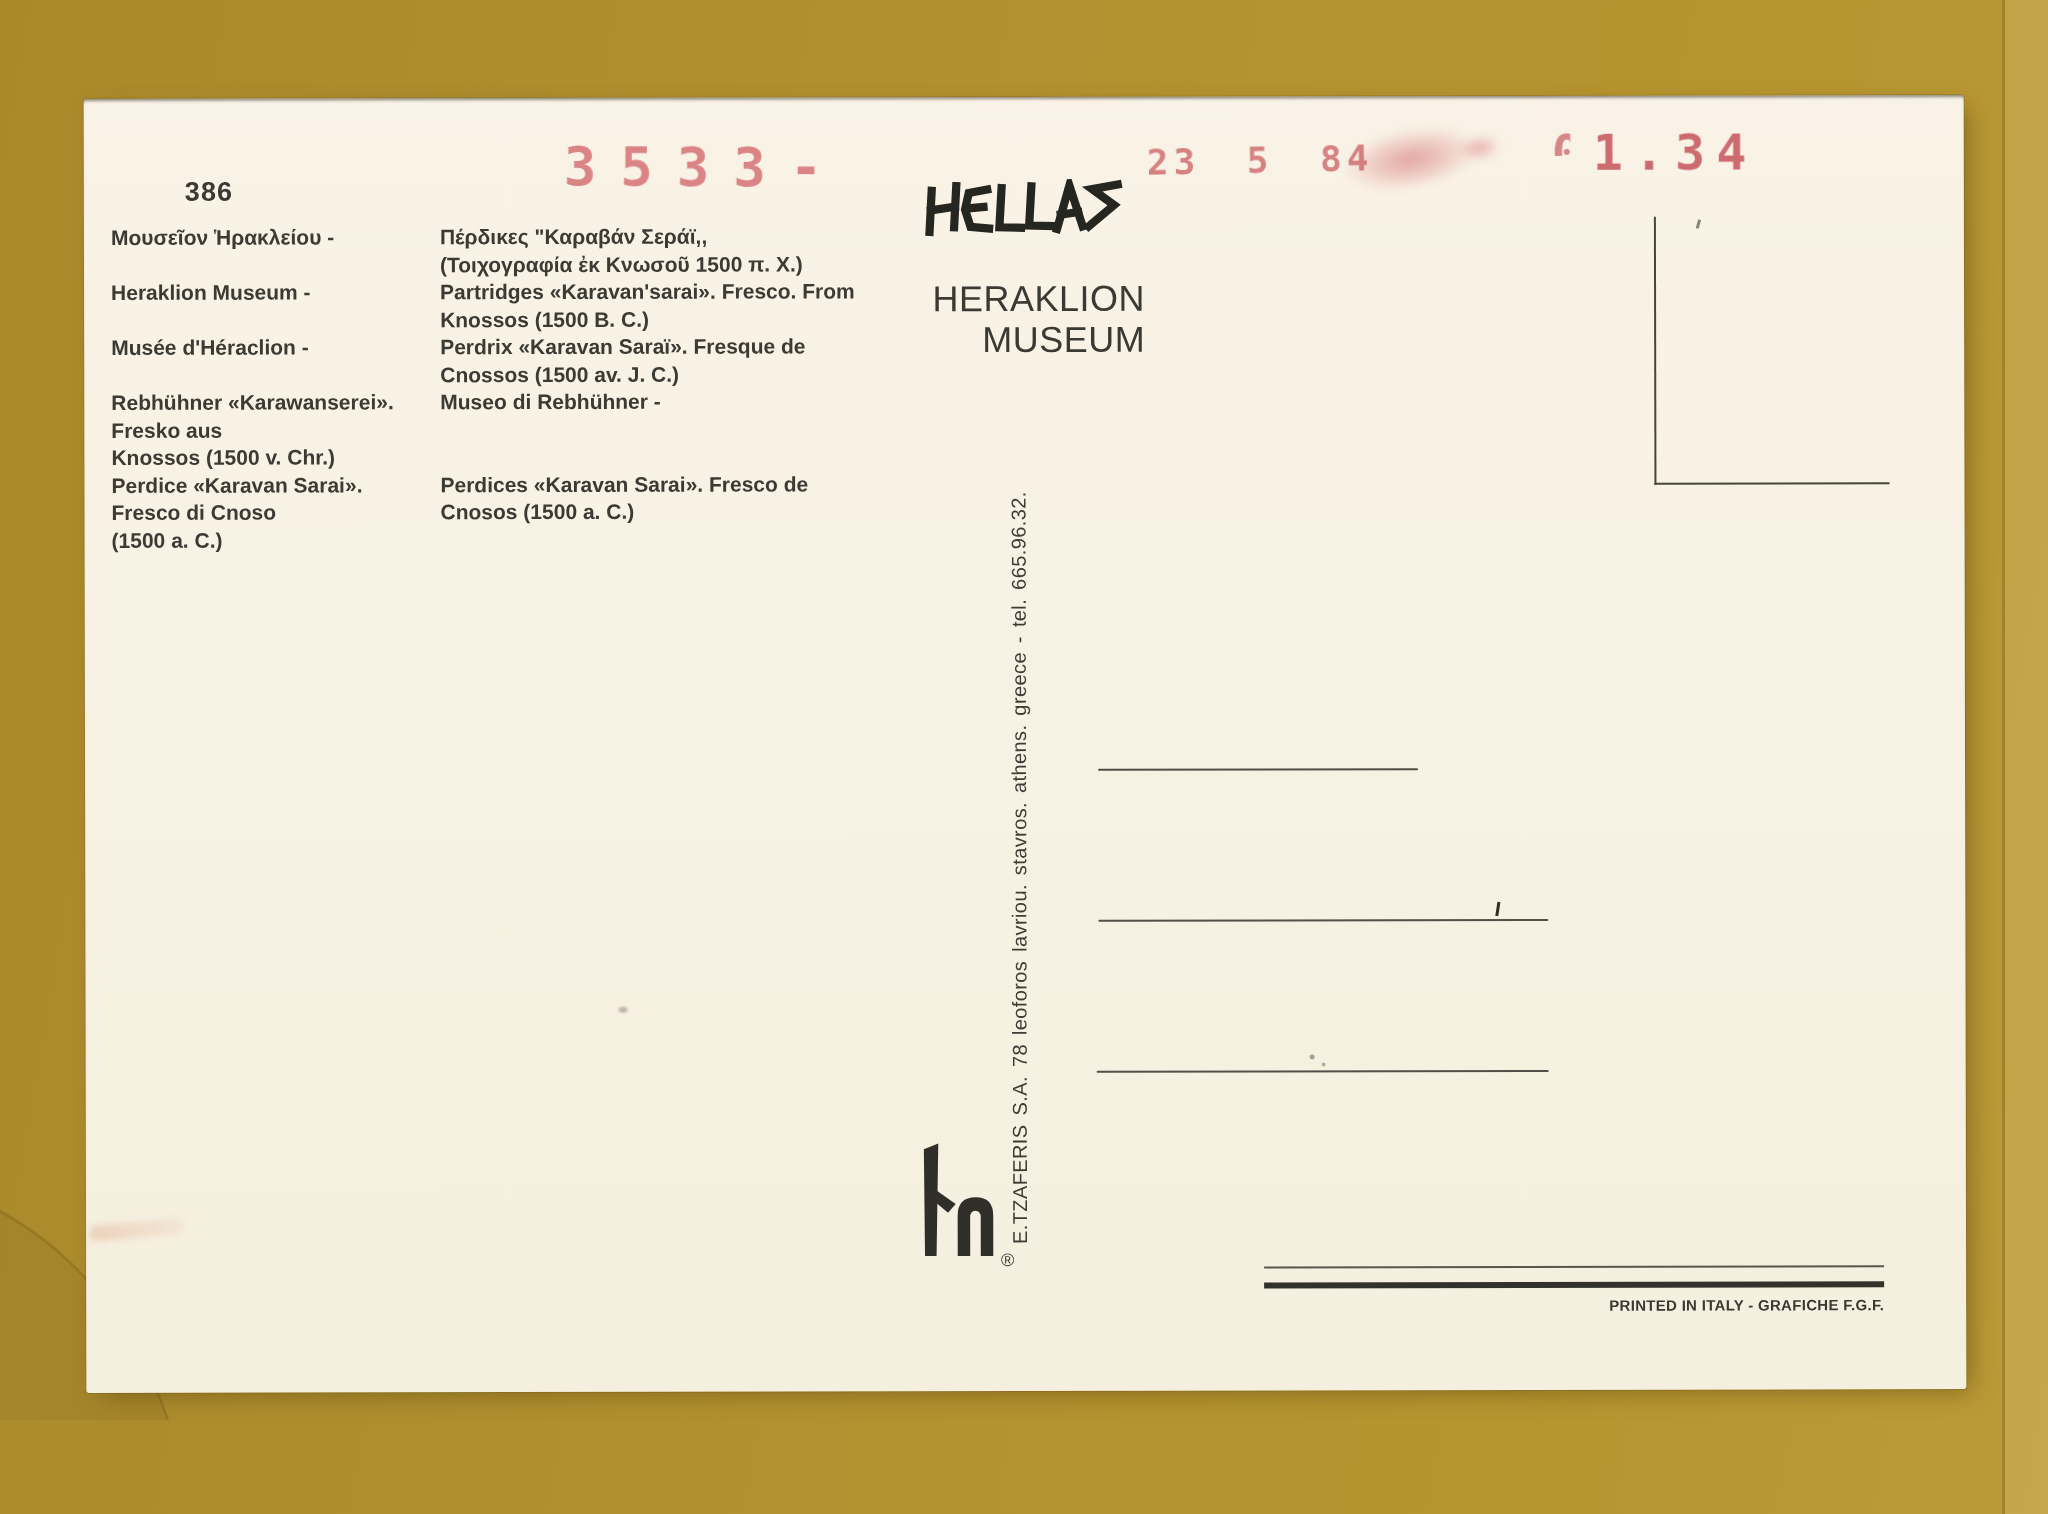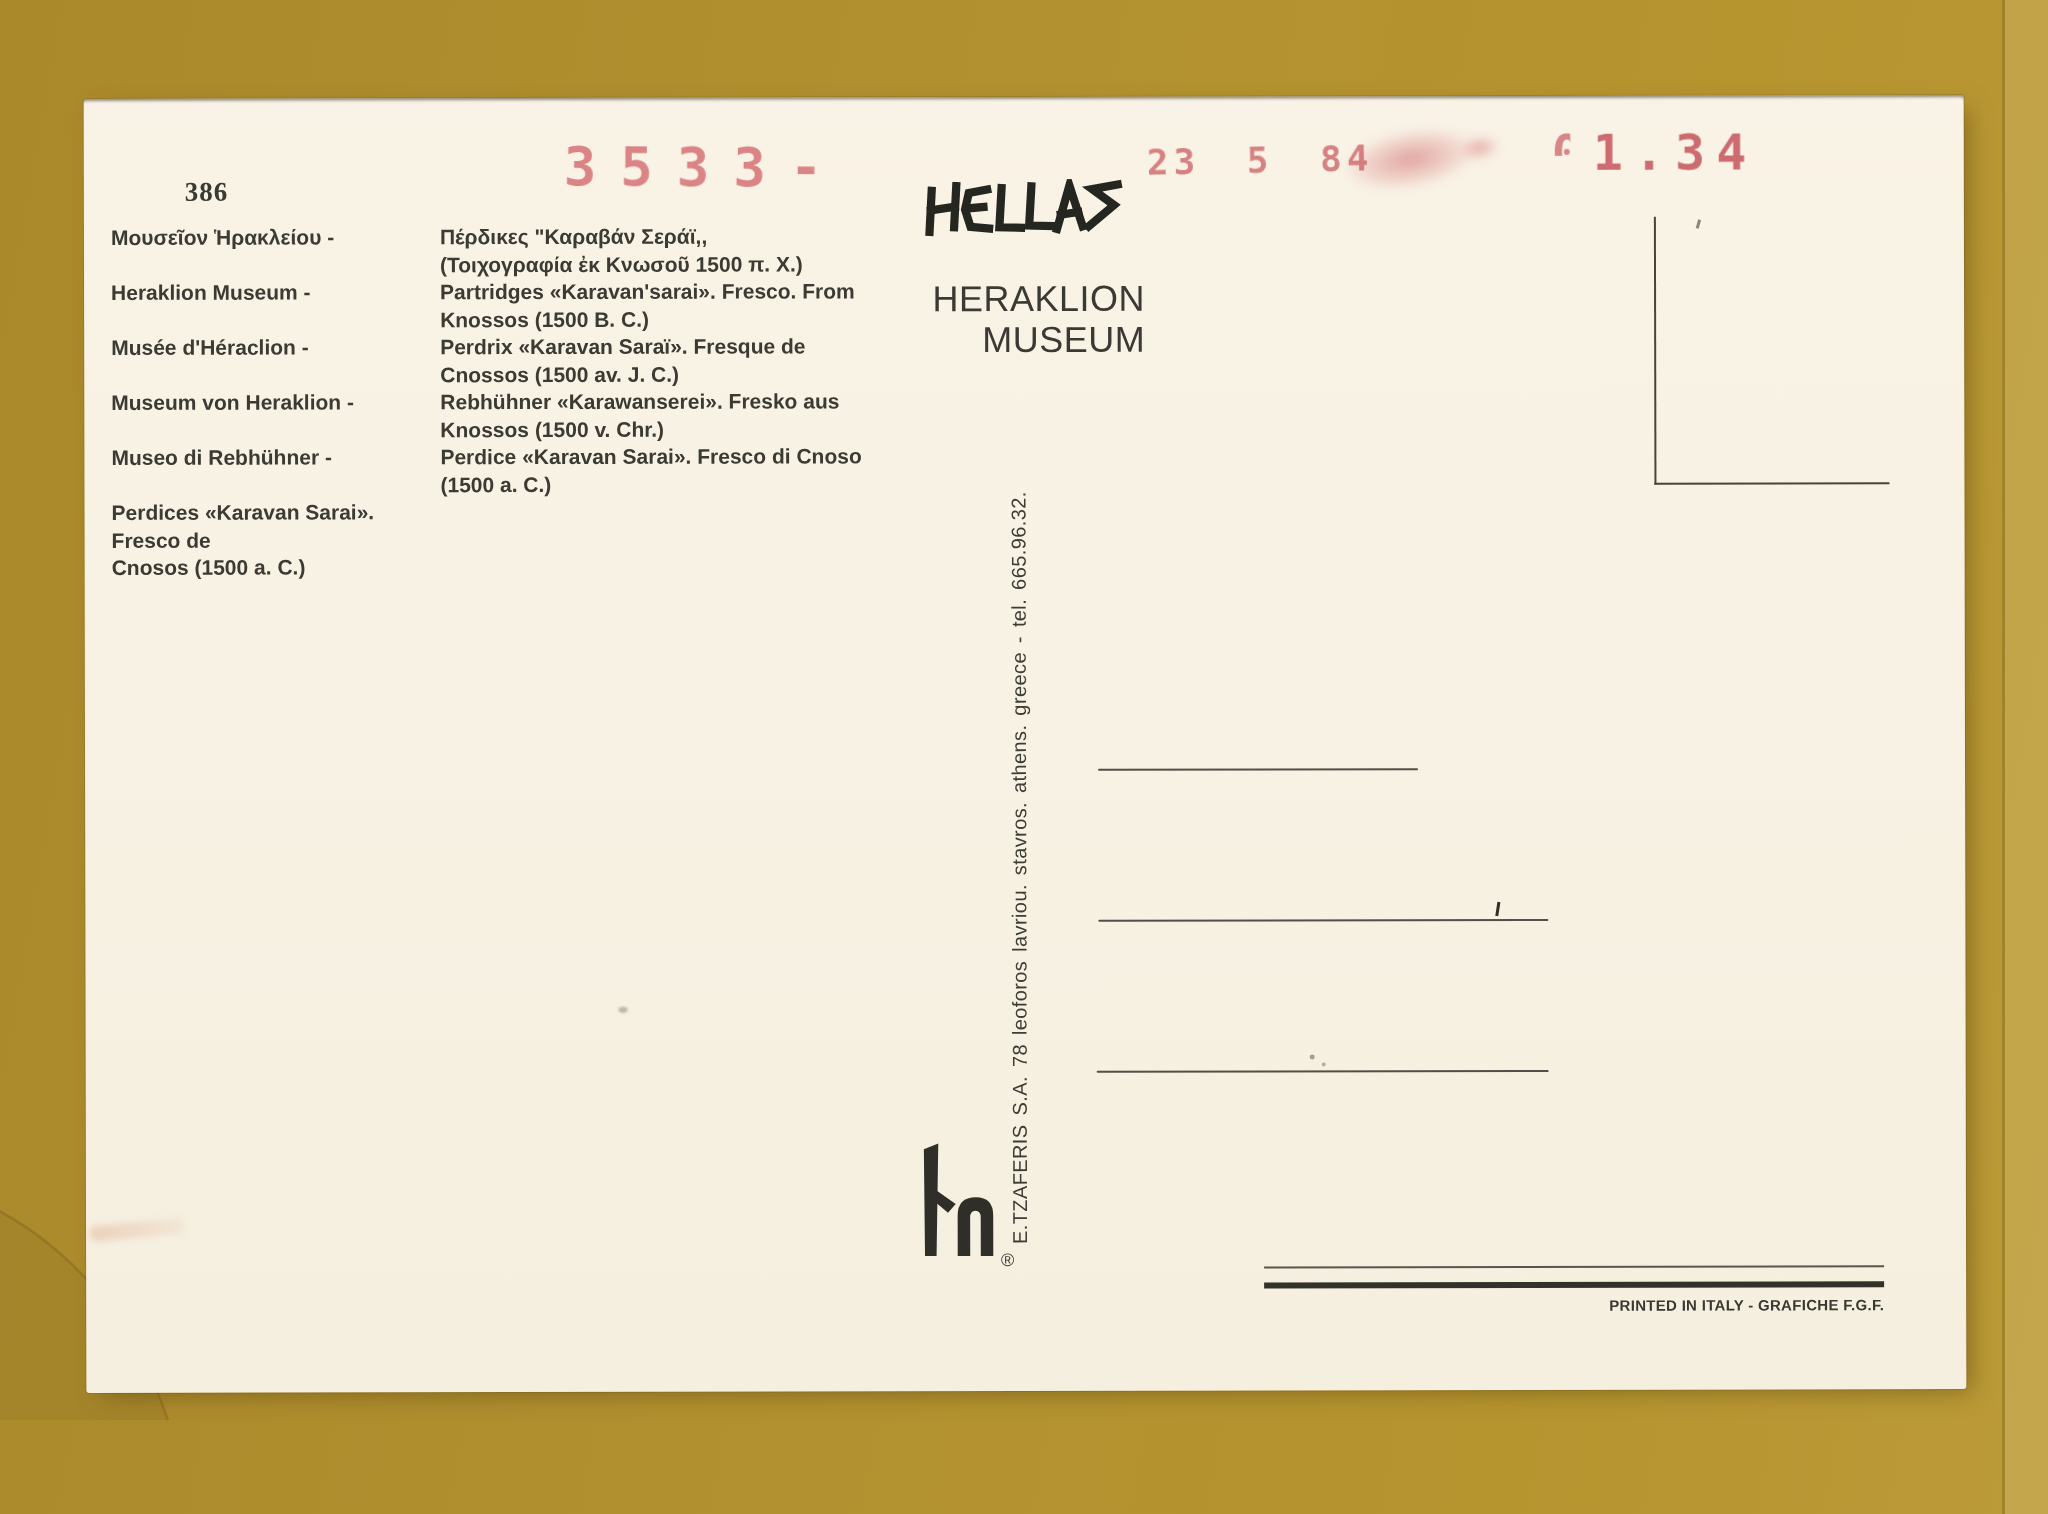--- a/index.html
+++ b/index.html
@@ -17,21 +17,21 @@
   .card{
     position:absolute;left:85px;top:97px;width:1880px;height:1294px;
     background:linear-gradient(180deg,#f9f2e6 0%,#f8f2e4 45%,#f5efdf 100%);
     border-radius:3px;
     box-shadow: inset 0 4px 3px -2px rgba(60,57,46,.55),
                 10px 8px 24px -6px rgba(85,64,12,.5),
                 0 0 0 1px rgba(110,92,36,.28);
     transform:rotate(-0.12deg);
   }
 
-  .card-number{position:absolute;left:101px;top:78px;font-size:27px;font-weight:700;color:#3a3933;letter-spacing:1px;font-family:Liberation Serif, serif;}
+  .card-number{position:absolute;left:101px;top:78px;font-size:27px;font-weight:700;color:#3a3933;letter-spacing:1px;}
 
   
   .captions{
     position:absolute;left:27px;top:125px;
     display:grid;grid-template-columns:315px 480px;column-gap:14px;
     font-size:21px;line-height:27.5px;font-weight:700;color:#3b3a33;
   }
   .cap-label{text-align:left;white-space:nowrap;}
   .cap-desc{white-space:pre-line;}
 
@@ -106,21 +106,20 @@
     <div class="captions">
       <div class="cap-label">Μουσεῖον Ἡρακλείου -</div>
       <div class="cap-desc">Πέρδικες "Καραβάν Σεράϊ,,
 (Τοιχογραφία ἐκ Κνωσοῦ 1500 π. Χ.)</div>
       <div class="cap-label">Heraklion Museum -</div>
       <div class="cap-desc">Partridges «Karavan'sarai». Fresco. From
 Knossos (1500 B. C.)</div>
       <div class="cap-label">Musée d'Héraclion -</div>
       <div class="cap-desc">Perdrix «Karavan Saraï». Fresque de
 Cnossos (1500 av. J. C.)</div>
-      <div class="cap-label">Museum von Heraklion -</div>
       <div class="cap-desc">Rebhühner «Karawanserei». Fresko aus
 Knossos (1500 v. Chr.)</div>
       <div class="cap-label">Museo di Rebhühner -</div>
       <div class="cap-desc">Perdice «Karavan Sarai». Fresco di Cnoso
 (1500 a. C.)</div>
       <div class="cap-desc">Perdices «Karavan Sarai». Fresco de
 Cnosos (1500 a. C.)</div>
     </div>
 
     <div class="stamp-red meter-number">3533-</div>

